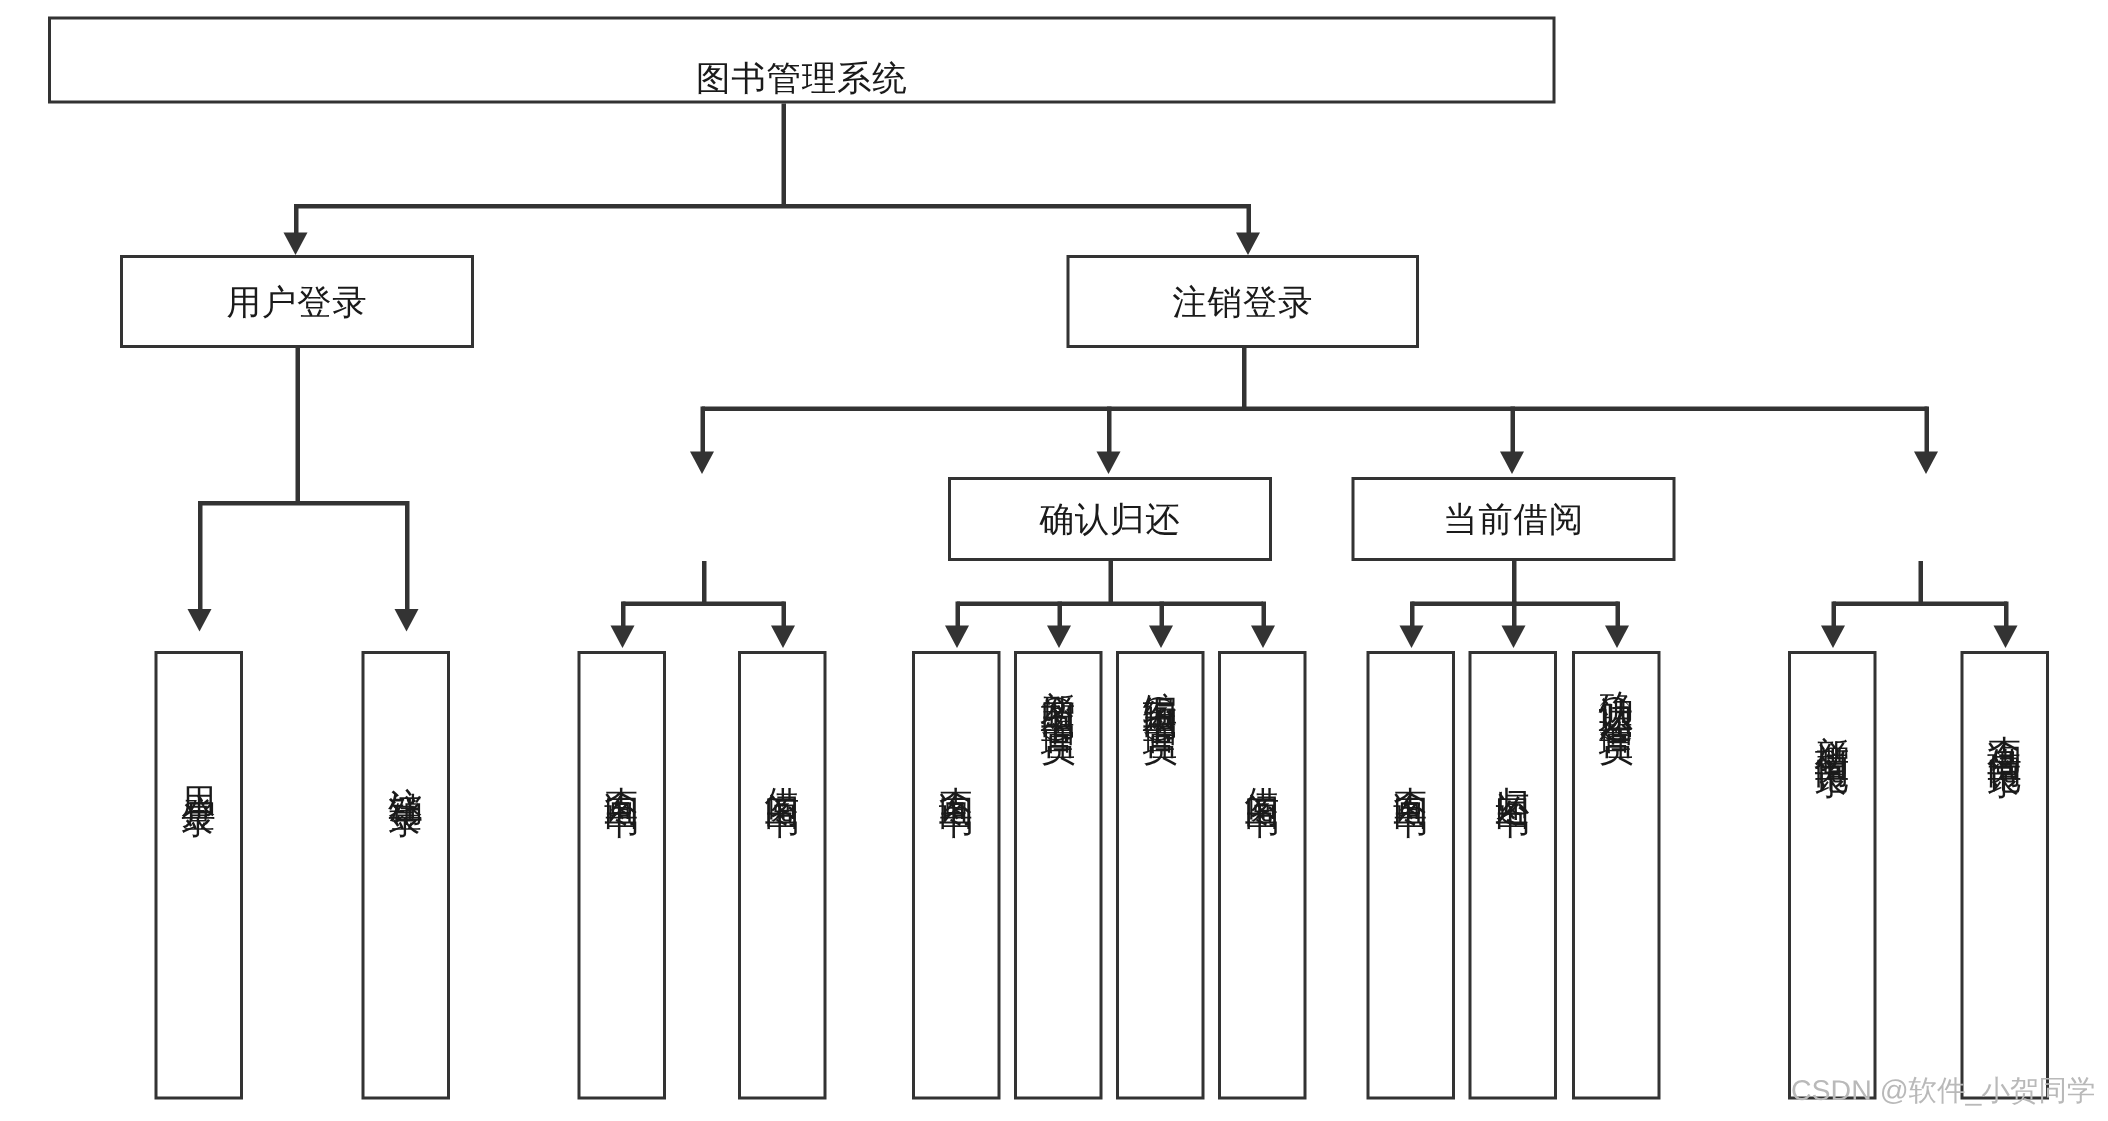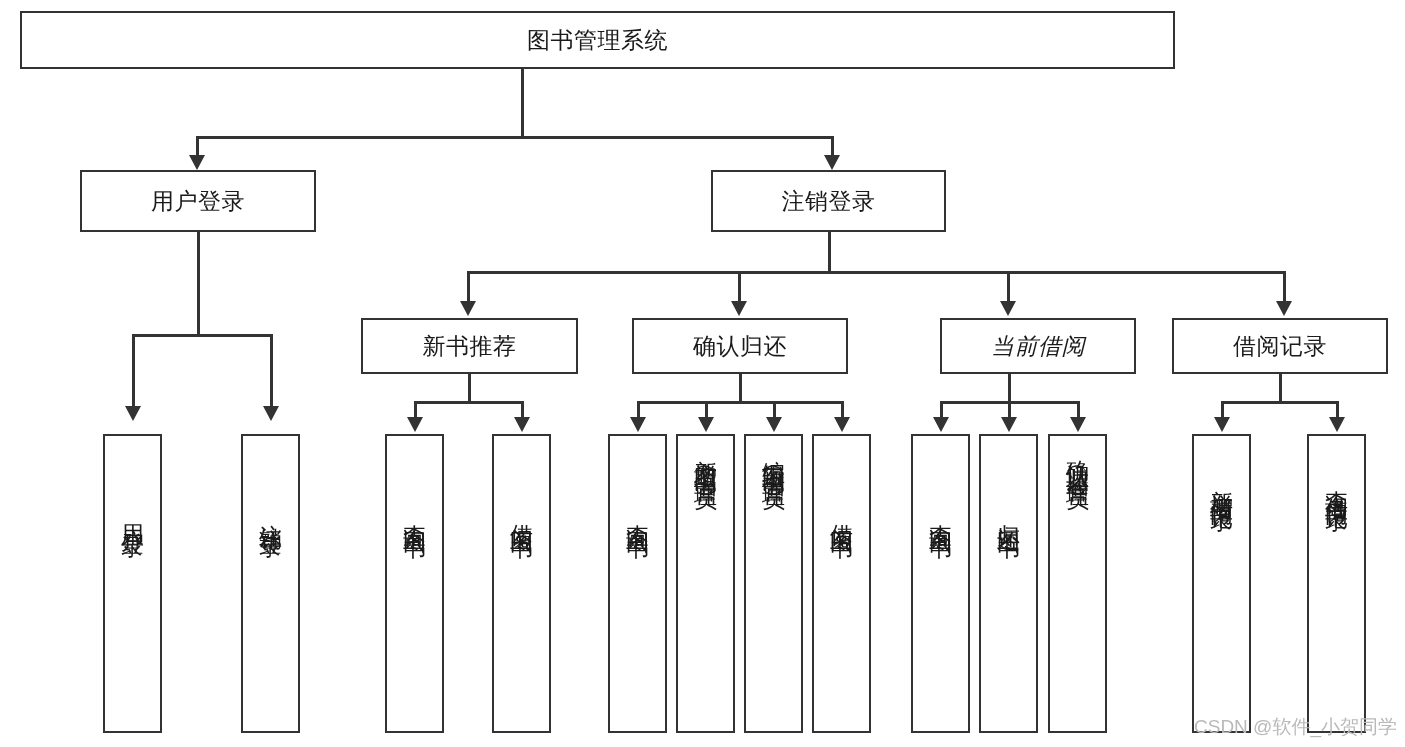--- a/index.html
+++ b/index.html
@@ -69,21 +69,21 @@
     font-size: 19px;
     white-space: nowrap;
     pointer-events: none;
   }
 </style>
 </head>
 <body>
 
 <div id="canvas">
 
-  <div class="node h" style="left:20px; top:11px; width:1155px; height:58px;">
+  <div class="node h" style="left:32px; top:11px; width:1005px; height:58px;align-items:flex-end;">
     <span>图书管理系统</span>
   </div>
 
   <div class="ln vt" style="left:521px; top:69px; width:2.5px; height:68px;"></div>
 
   <div class="ln hz" style="left:197px; top:136px; width:637px; height:2.5px;"></div>
 
   <div class="ln vt" style="left:196px; top:136px; height:22px;"></div>
   <div class="arrow" style="left:189px; top:155px;"></div>
   <div class="ln vt" style="left:831px; top:136px; height:22px;"></div>
@@ -107,31 +107,25 @@
   <div class="ln hz" style="left:468px; top:271px; width:817px; height:2.5px;"></div>
   <div class="ln vt" style="left:467px; top:271px; height:32px;"></div>
   <div class="arrow" style="left:460px; top:301px;"></div>
   <div class="ln vt" style="left:738px; top:271px; height:32px;"></div>
   <div class="arrow" style="left:731px; top:301px;"></div>
   <div class="ln vt" style="left:1007px; top:271px; height:32px;"></div>
   <div class="arrow" style="left:1000px; top:301px;"></div>
   <div class="ln vt" style="left:1283px; top:271px; height:32px;"></div>
   <div class="arrow" style="left:1276px; top:301px;"></div>
 
-  <div class="node h" style="left:361px; top:318px; width:217px; height:56px;">
-    <span>新书推荐</span>
-  </div>
   <div class="node h" style="left:632px; top:318px; width:216px; height:56px;">
     <span>确认归还</span>
   </div>
-  <div class="node h" style="left:940px; top:318px; width:196px; height:56px;font-style:italic;">
+  <div class="node h" style="left:901px; top:318px; width:216px; height:56px;">
     <span>当前借阅</span>
-  </div>
-  <div class="node h" style="left:1172px; top:318px; width:216px; height:56px;">
-    <span>借阅记录</span>
   </div>
 
   <div class="ln vt" style="left:468px; top:374px; height:28px;"></div>
   <div class="ln hz" style="left:415px; top:401px; width:108px; height:2.5px;"></div>
   <div class="ln vt" style="left:414px; top:401px; height:18px;"></div>
   <div class="arrow" style="left:407px; top:417px;"></div>
   <div class="ln vt" style="left:521px; top:401px; height:18px;"></div>
   <div class="arrow" style="left:514px; top:417px;"></div>
 
   <div class="ln vt" style="left:739px; top:374px; height:28px;"></div>

